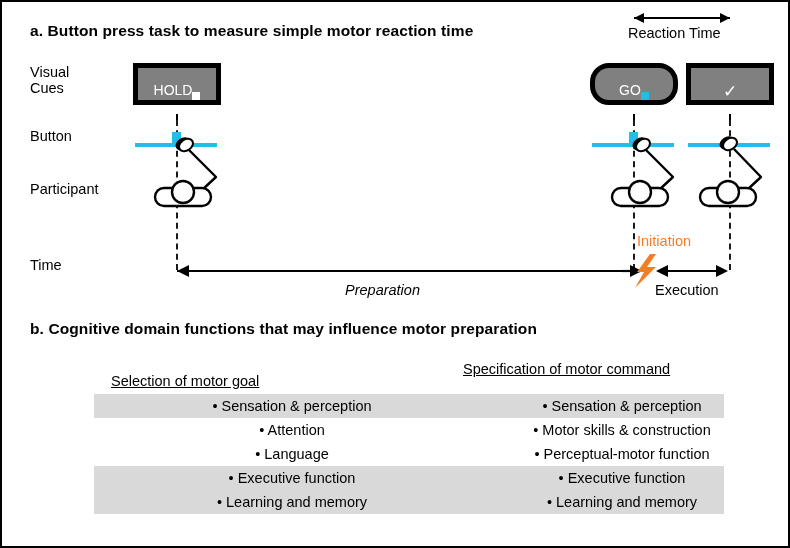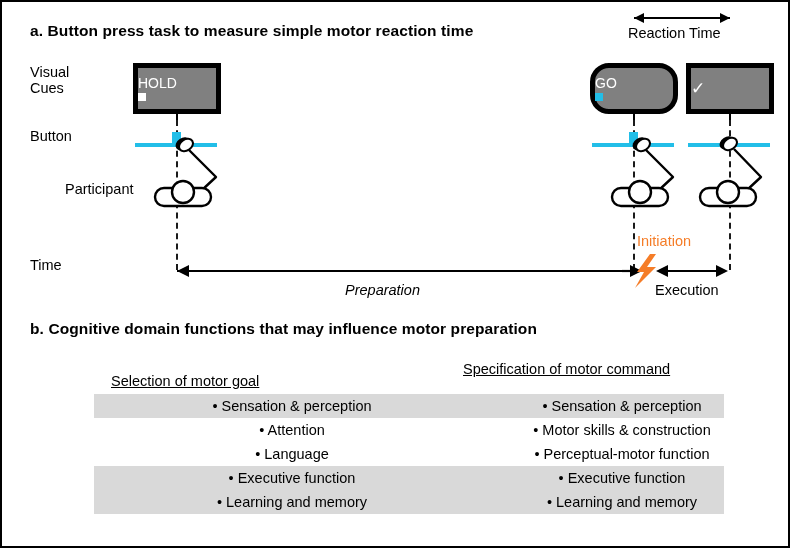--- a/index.html
+++ b/index.html
@@ -1,22 +1,22 @@
 <!DOCTYPE html>
 <html><head>
 <meta charset="utf-8">
 <style>
   html,body{margin:0;padding:0;background:#fff;}
   body{width:790px;height:548px;font-family:"Liberation Sans",sans-serif;overflow:hidden;}
   #figure{position:relative;width:790px;height:548px;box-sizing:border-box;border:2px solid #000;background:#fff;}
   .abs{position:absolute;}
   .ttl{font-size:15.5px;font-weight:bold;color:#000;white-space:nowrap;letter-spacing:.1px;}
   .rowlabel{font-size:14.5px;color:#000;white-space:nowrap;line-height:16px;}
-  .cuebox{box-sizing:border-box;width:88px;height:51px;background:#808080;border:5px solid #000;
-          display:flex;flex-direction:column;align-items:flex-start;justify-content:center;}
+  .cuebox{box-sizing:border-box;width:88px;height:42px;background:#808080;border:5px solid #000;
+          display:flex;flex-direction:row;align-items:flex-end;justify-content:center;}
   .cuetext{color:#fff;font-size:14px;line-height:14px;margin-bottom:3px;}
   .cuedot{width:8px;height:8px;background:#fff;}
   .cuedot.cyan{background:#22BEE8;}
   .check{color:#fff;font-size:17px;line-height:17px;}
   .stem{position:absolute;left:50%;margin-left:-1px;top:46px;width:2px;height:9px;background:#000;}
   .dash{position:absolute;width:0;border-left:2px dashed #1a1a1a;}
   .cyanline{position:absolute;height:4px;background:#22BEE8;}
   .cyantab{position:absolute;width:9px;height:13px;background:#22BEE8;}
   .smalltext{font-size:14.5px;color:#000;white-space:nowrap;}
   .orange{color:#F57D28;font-size:14.5px;white-space:nowrap;}
@@ -37,21 +37,21 @@
     <polygon points="7,8 17,3 17,13" fill="#000"></polygon>
     <polygon points="103,8 93,3 93,13" fill="#000"></polygon>
   </svg>
   <div class="abs smalltext" style="left:626px;top:23px;">Reaction Time</div>
 
   <div class="abs rowlabel" style="left:28px;top:62px;">
     <div>Visual</div>
     <div>Cues</div>
   </div>
   <div class="abs rowlabel" style="left:28px;top:126px;">Button</div>
-  <div class="abs rowlabel" style="left:28px;top:179px;margin-left:35px;">Participant</div>
+  <div class="abs rowlabel" style="left:28px;top:179px;">Participant</div>
   <div class="abs rowlabel" style="left:28px;top:255px;">Time</div>
 
   <div class="abs cuebox" style="left:131px;top:61px;">
     <div class="cuetext">HOLD</div>
     <div class="cuedot"></div>
     <div class="stem"></div>
   </div>
 
   <div class="abs cuebox" style="left:588px;top:61px;border-radius:19px;">
     <div class="cuetext">GO</div>

